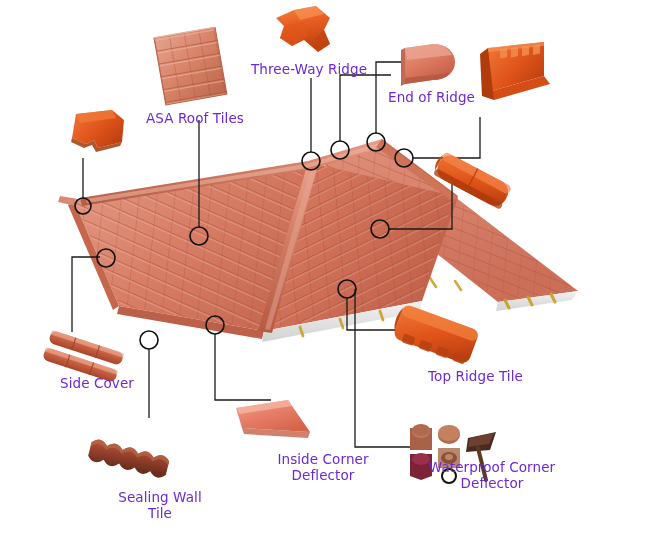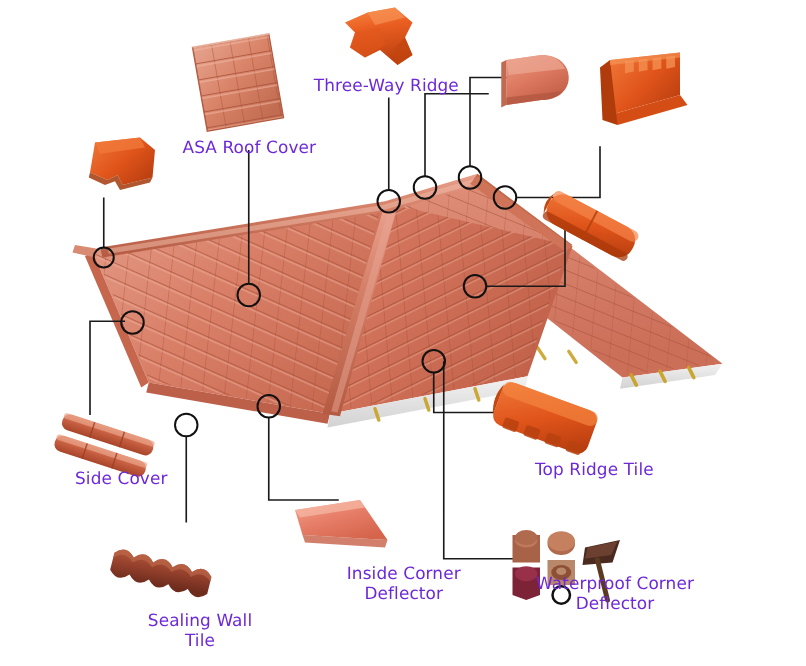--- a/index.html
+++ b/index.html
@@ -321,22 +321,23 @@
 
       <circle cx="41" cy="56" r="7" fill="#ffffff" stroke="#111111" stroke-width="2"></circle>
 
       <path d="M60 18 L88 12 L82 30 L58 32 Z" fill="#4a2a1e"></path>
       <path d="M62 18 L86 13 L81 24 L60 27 Z" fill="#6b4030"></path>
       <path d="M70 28 L78 60" stroke="#5c3a22" stroke-width="4" stroke-linecap="round"></path>
     </g>
 
   </svg>
 
-  <div class="callout-label lbl-left" style="left:146px; top:111px; width:110px;">ASA Roof Cover</div>
+  <div class="callout-label lbl-left" style="left:146px; top:111px; width:110px;">ASA Roof Tiles</div>
   <div class="callout-label lbl-left" style="left:251px; top:62px;  width:125px;">Three-Way Ridge</div>
+  <div class="callout-label lbl-left" style="left:388px; top:90px;  width:100px;">End of Ridge</div>
   <div class="callout-label lbl-left" style="left:428px; top:369px; width:110px;">Top Ridge Tile</div>
   <div class="callout-label" style="left:392px; top:460px; width:136px;margin-left:32px;">Waterproof Corner
 Deflector</div>
   <div class="callout-label" style="left:243px; top:452px; width:104px;margin-left:28px;">Inside Corner
 Deflector</div>
   <div class="callout-label" style="left:108px; top:490px; width:104px;">Sealing Wall
 Tile</div>
   <div class="callout-label lbl-left" style="left:60px;  top:376px; width:96px;">Side Cover</div>
 
 </div>

